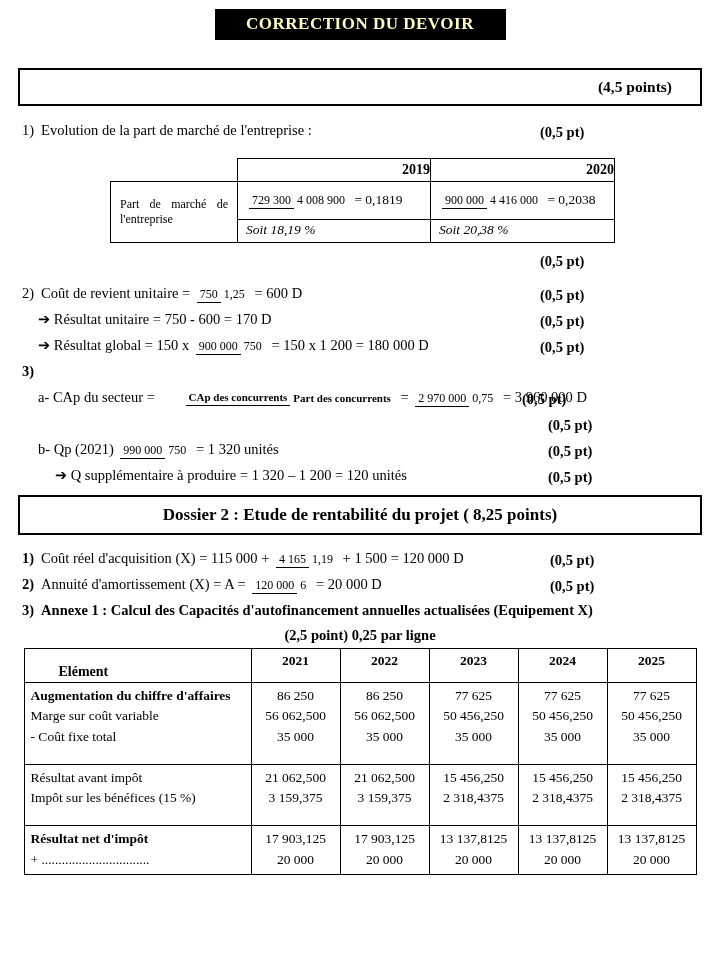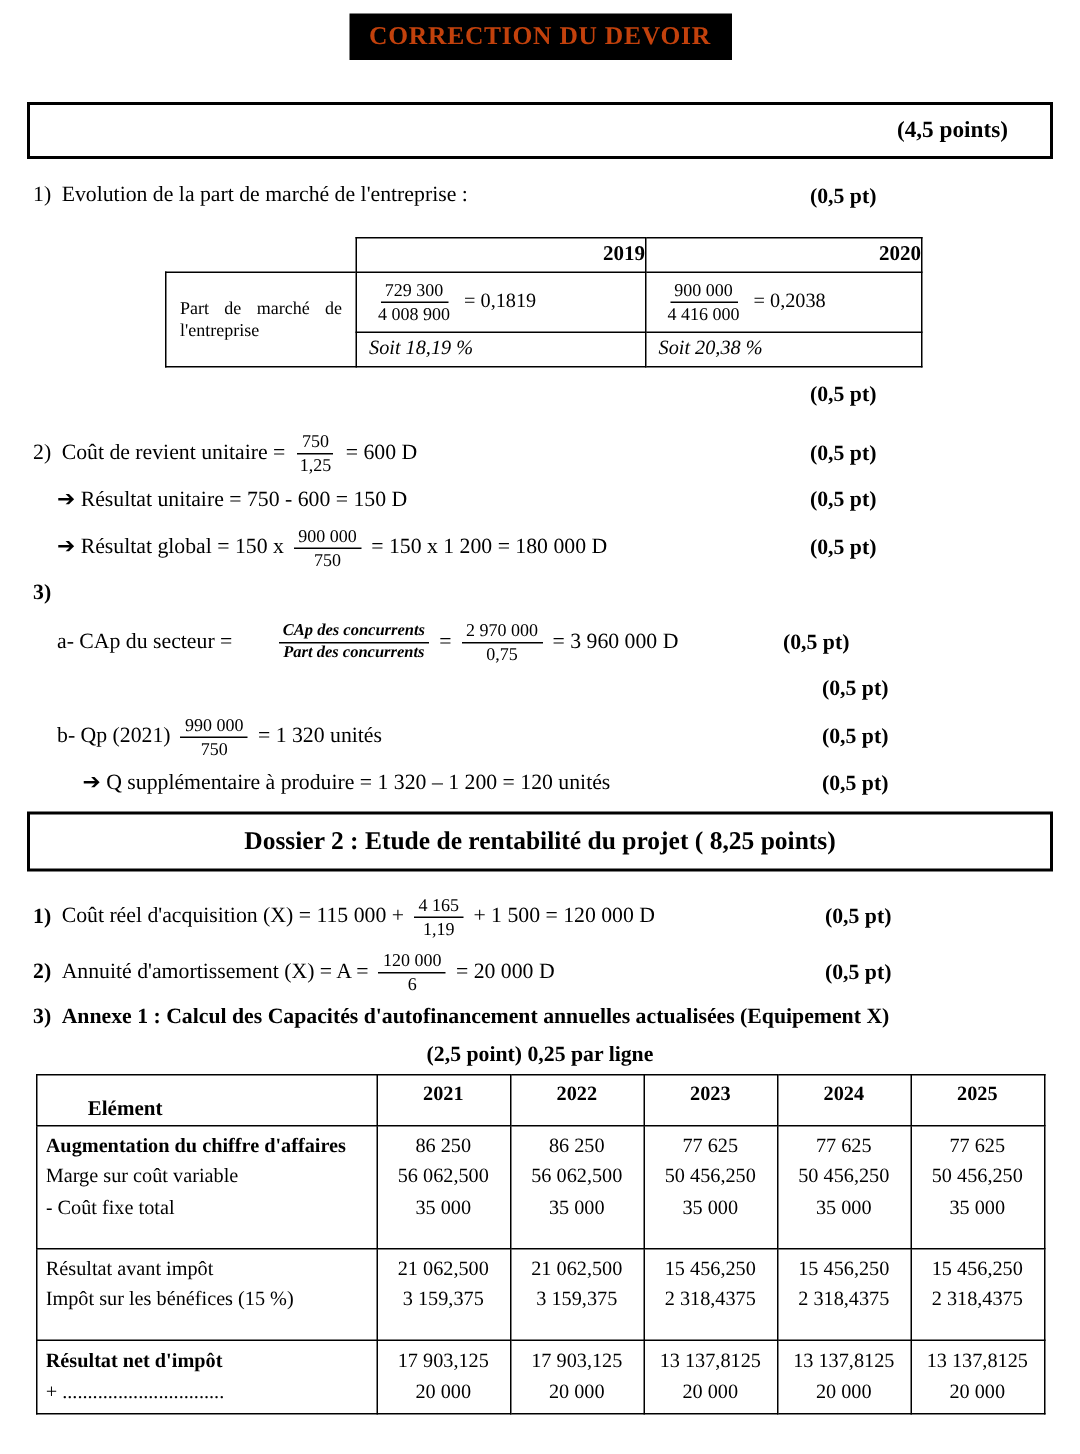--- a/index.html
+++ b/index.html
@@ -3,21 +3,21 @@
 <meta charset="utf-8">
 <style>
   * { margin:0; padding:0; box-sizing:border-box; }
   html,body { background:#fff; }
   body {
     width:720px; height:969px; overflow:hidden; position:relative;
     font-family:"Liberation Serif", serif; color:#000; font-size:14.5px;
   }
   
   .banner {
-    width:255px; margin:9px auto 0; background:#000; color:#c2410c;
+    width:291px; margin:9px auto 0; background:#000; color:#fef9c3;
     text-align:center; font-weight:bold; font-size:17px;
     padding:5px 0 6px; letter-spacing:0.5px;
   }
   
   .dossier-box {
     border:2px solid #000; margin:28px 18px 0; padding:8px 20px;
     display:flex; align-items:center; min-height:38px;
   }
   .dossier-box .dtitle { font-weight:bold; font-size:15.5px; }
   .dossier-box .dpoints { font-weight:bold; font-size:15.5px; margin-left:auto; padding-right:8px; }
@@ -31,27 +31,27 @@
   .qnum.b { font-weight:bold; }
   .pts {
     font-weight:bold; position:absolute; left:540px; top:50%;
     transform:translateY(-50%); white-space:nowrap;
   }
   .pts.bottom { top:auto; bottom:2px; transform:none; }
   .line.d2 .pts { left:550px; }
   .para { padding-left:38px; padding-right:34px; line-height:2.05; margin-top:16px; }
   
   .frac {
-    display:inline-flex; flex-direction:column; align-items:center;
+    display:inline-flex; flex-direction:row; align-items:center;
     vertical-align:middle; font-size:12px; line-height:1.25;
     margin:0 3px; text-align:center;
   }
   .frac .fnum { border-bottom:1px solid #000; padding:0 3px; display:block; }
   .frac .fden { padding:0 3px; display:block; }
-  .frac.ital { font-style:italic; font-weight:bold; font-size:11px;margin-left:27px; }
+  .frac.ital { font-weight:bold; font-size:11px;margin-left:27px; }
   
   .t1 { border-collapse:collapse; margin:16px 0 0 110px; font-size:13.5px; }
   .t1 th, .t1 td { border:1.5px solid #000; }
   .t1 td.empty { border:none; width:127px; }
   .t1 th { width:193px; font-weight:bold; text-align:right; padding:3px 0; font-size:14px; }
   .t1 th.y2 { width:184px; }
   .t1 td.rlabel {
     font-weight:normal; text-align:justify; vertical-align:middle;
     padding:2px 9px; font-size:12px;
   }
@@ -132,21 +132,21 @@
 
 <div class="line">
   <span class="qnum">2)</span><span>Coût de revient unitaire = </span><span class="frac">
       <span class="fnum">750</span>
       <span class="fden">1,25</span>
     </span><span> = 600 D</span>
   <span class="pts">(0,5 pt)</span>
 </div>
 
 <div class="line ind1">
-  <span>➔ Résultat unitaire = 750 - 600 = 150 D</span>
+  <span>➔ Résultat unitaire = 750 - 600 = 170 D</span>
   <span class="pts">(0,5 pt)</span>
 </div>
 
 <div class="line ind1">
   <span>➔ Résultat global = 150 x </span><span class="frac">
       <span class="fnum">900 000</span>
       <span class="fden">750</span>
     </span><span> = 150 x 1 200 = 180 000 D</span>
   <span class="pts">(0,5 pt)</span>
 </div>

